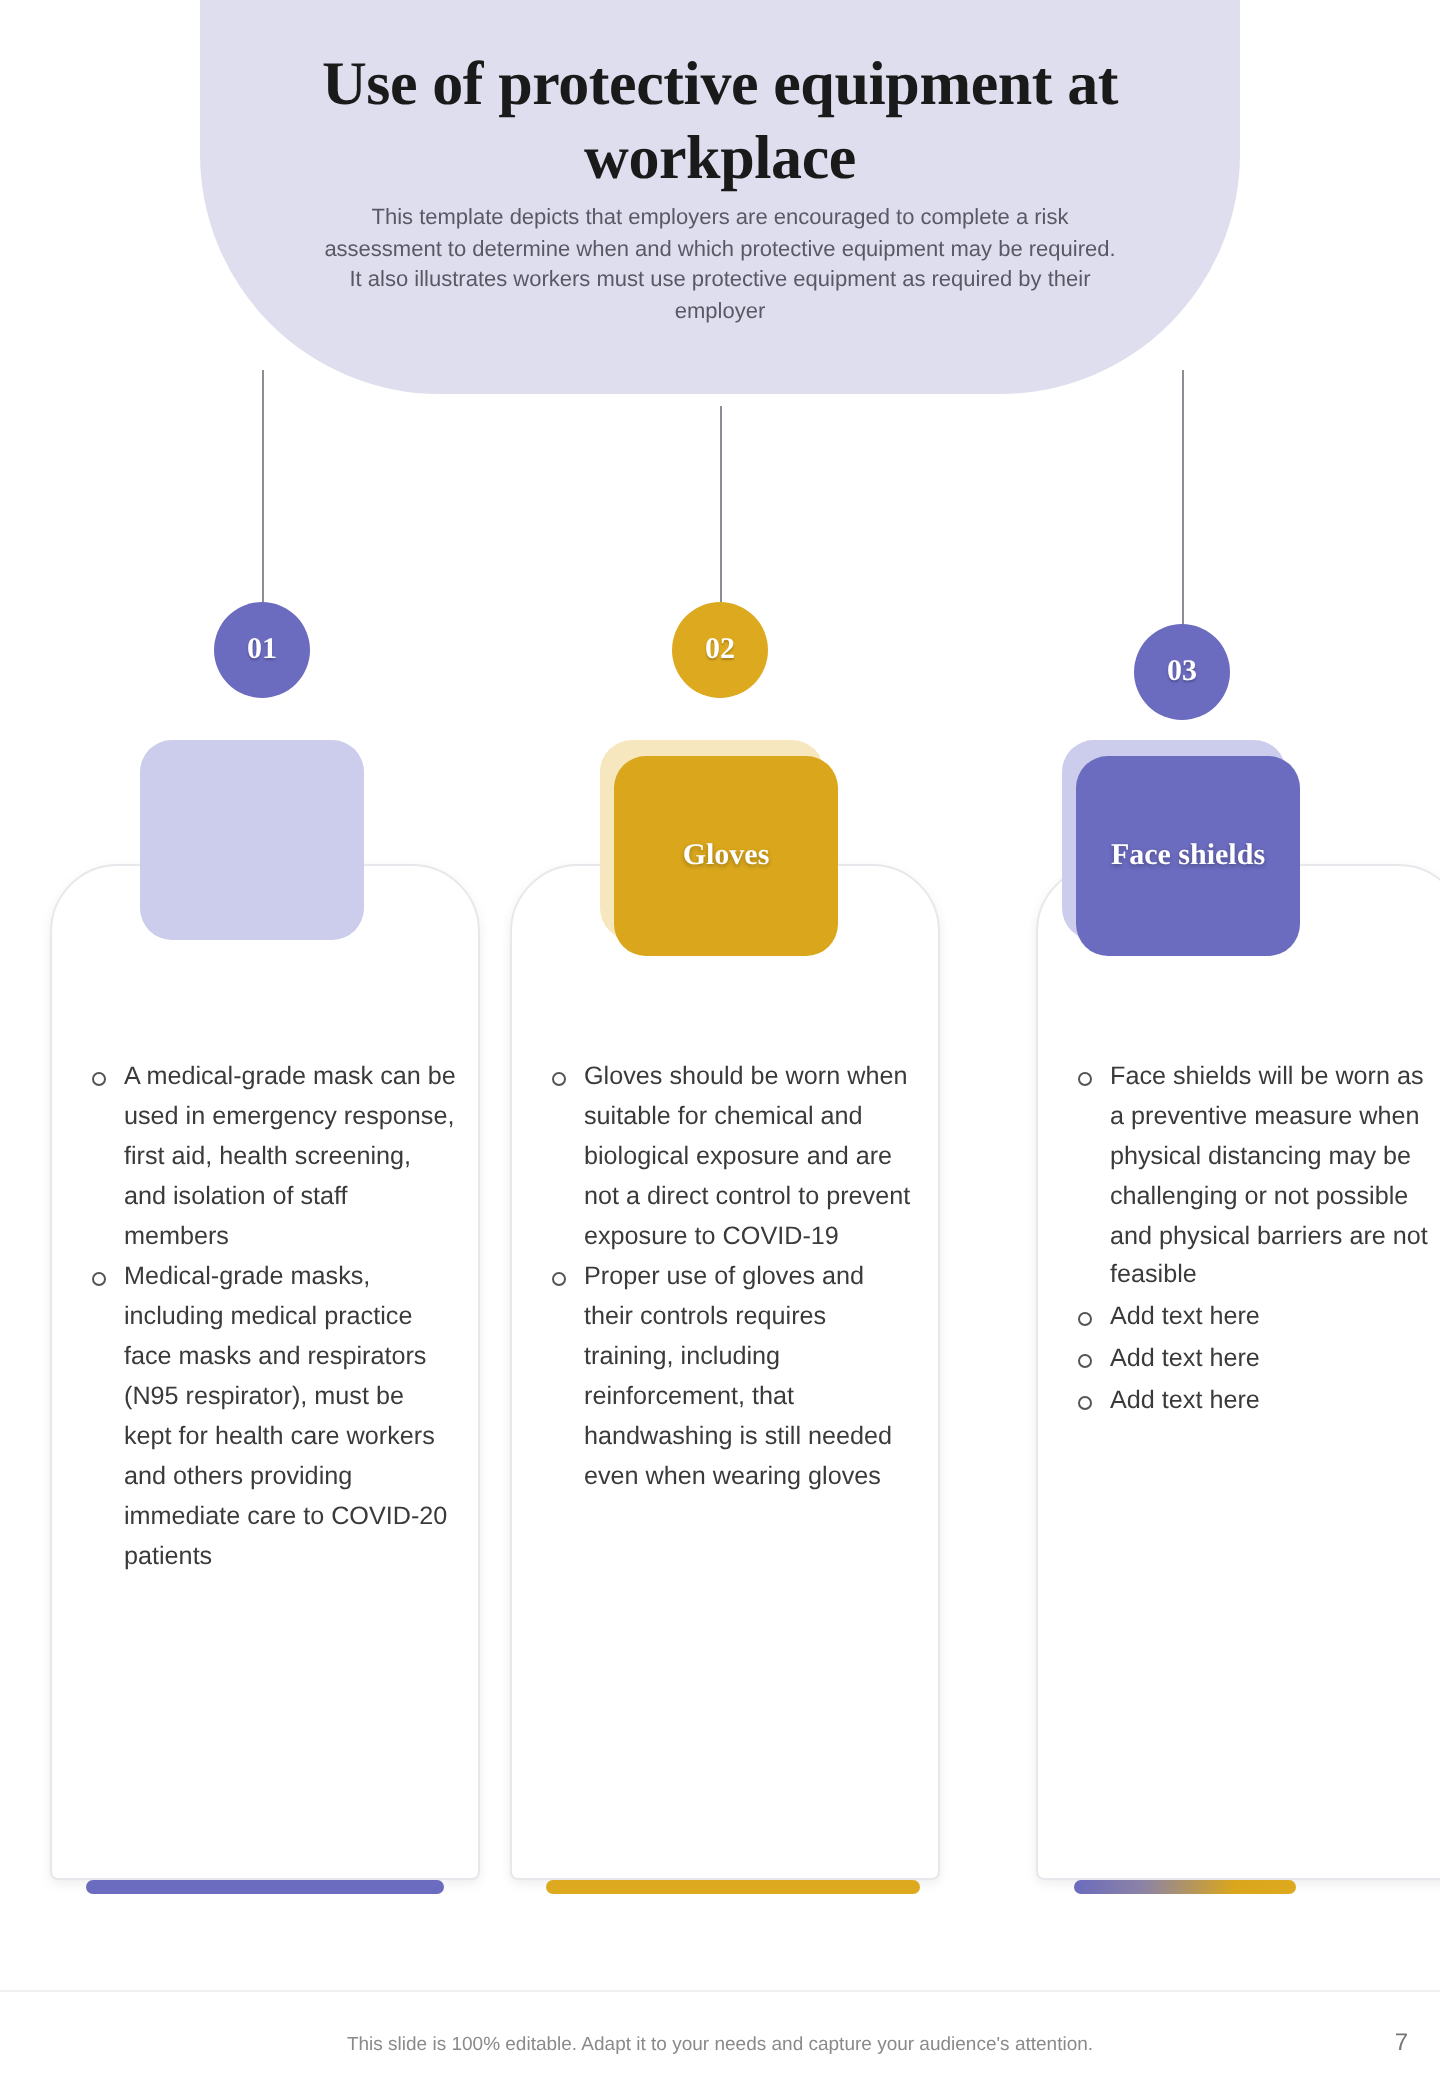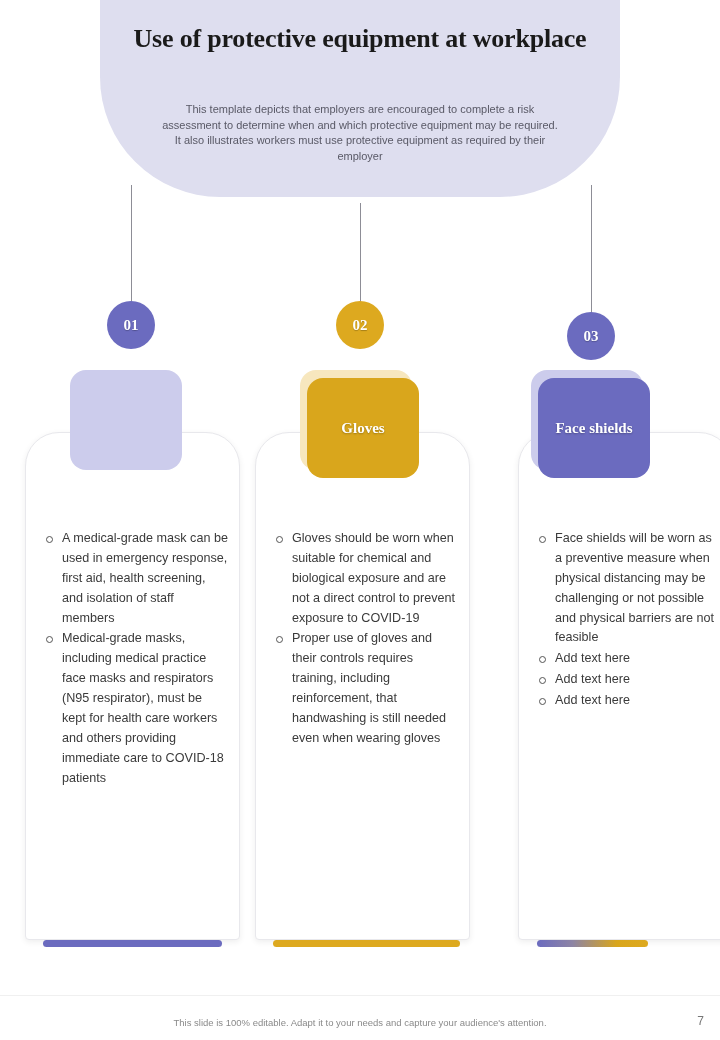--- a/index.html
+++ b/index.html
@@ -25,21 +25,21 @@
     background: #dedeef;
     border-radius: 0 0 120px 120px;
     z-index: 5;
   }
   .header-title {
     position: absolute;
     left: 30px; right: 30px; top: 32px;
     text-align: center;
     font-family: "Liberation Serif", serif;
     font-weight: bold;
-    font-size: 26px;
+    font-size: 31px;
     line-height: 1.18;
     color: #1a1a1a;
     letter-spacing: -0.2px;
   }
   .header-subtitle {
     position: absolute;
     left: 58px; right: 58px; top: 110px;
     text-align: center;
     font-size: 11px;
     line-height: 1.42;
@@ -180,21 +180,21 @@
     <div class="header-subtitle">This template depicts that employers are encouraged to complete a risk assessment to determine when and which protective equipment may be required. It also illustrates workers must use protective equipment as required by their employer</div>
   </div>
 
   <div class="badge purple" style="left:107px; top:301px;">01</div>
   <div class="badge gold" style="left:336px; top:301px;">02</div>
   <div class="badge purple" style="left:567px; top:312px;">03</div>
 
   <div class="card-body" style="left:25px;">
     <ul class="card-list">
       <li>A medical-grade mask can be used in emergency response, first aid, health screening, and isolation of staff members</li>
-      <li>Medical-grade masks, including medical practice face masks and respirators (N95 respirator), must be kept for health care workers and others providing immediate care to COVID-18 patients</li>
+      <li>Medical-grade masks, including medical practice face masks and respirators (N95 respirator), must be kept for health care workers and others providing immediate care to COVID-20 patients</li>
     </ul>
   </div>
   <div class="card-bar" style="left:43px; top:940px; width:179px; background:#6b6bbf;"></div>
   <div class="tile-shadow purple" style="left:70px; top:370px;"></div>
 
   <div class="card-body" style="left:255px;">
     <ul class="card-list">
       <li>Gloves should be worn when suitable for chemical and biological exposure and are not a direct control to prevent exposure to COVID-19</li>
       <li>Proper use of gloves and their controls requires training, including reinforcement, that handwashing is still needed even when wearing gloves</li>
     </ul>

